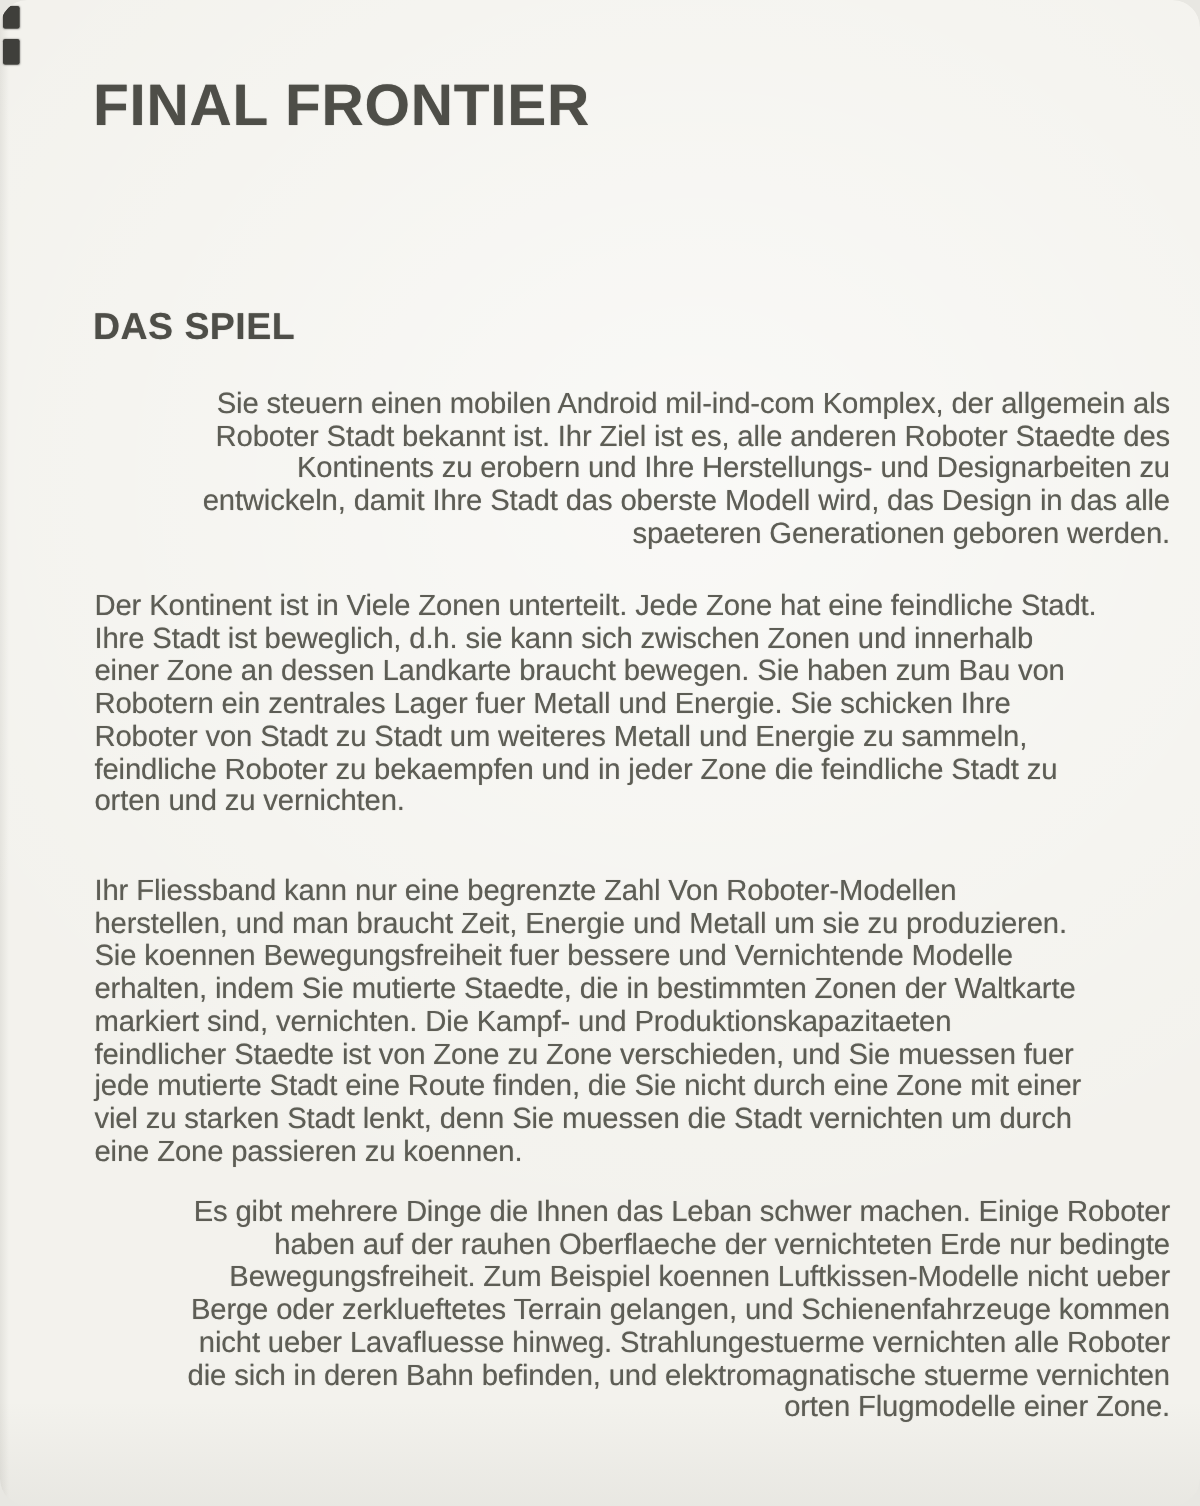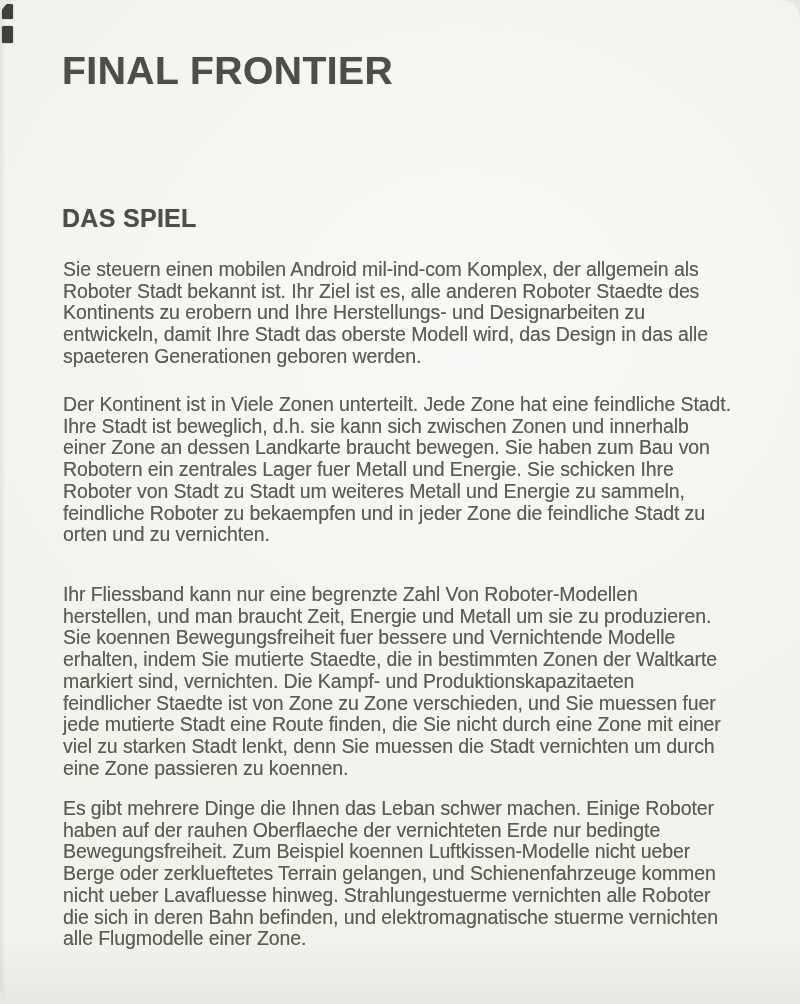--- a/index.html
+++ b/index.html
@@ -63,24 +63,24 @@
     position: absolute;
     left: 63px;
     right: 20px;
     font-size: 19.5px;
     line-height: 21.7px;
     letter-spacing: -0.1px;
     color: var(--ink-body);
     text-shadow: 0 0 0.55px rgba(93,93,85,0.6);
   }
   .para .line { white-space: nowrap; }
-  .p1 { top: 259px; }
+  .p1 { top: 259px; text-align: right; }
   .p2 { top: 394px; }
   .p3 { top: 572px; margin-top: 12px; }
-  .p4 { top: 798px; }
+  .p4 { top: 798px; text-align: right; }
 </style>
 </head>
 <body>
 
 <div class="page">
   <div class="scan-mark m1"></div>
   <div class="scan-mark m2"></div>
 
   <h1 class="title">FINAL FRONTIER</h1>
 
@@ -116,15 +116,15 @@
       <div class="line">eine Zone passieren zu koennen.</div>
     </div>
 
   <div class="para p4">
       <div class="line">Es gibt mehrere Dinge die Ihnen das Leban schwer machen. Einige Roboter</div>
       <div class="line">haben auf der rauhen Oberflaeche der vernichteten Erde nur bedingte</div>
       <div class="line">Bewegungsfreiheit. Zum Beispiel koennen Luftkissen-Modelle nicht ueber</div>
       <div class="line">Berge oder zerklueftetes Terrain gelangen, und Schienenfahrzeuge kommen</div>
       <div class="line">nicht ueber Lavafluesse hinweg. Strahlungestuerme vernichten alle Roboter</div>
       <div class="line">die sich in deren Bahn befinden, und elektromagnatische stuerme vernichten</div>
-      <div class="line">alle Flugmodelle einer Zone.</div>
+      <div class="line">orten Flugmodelle einer Zone.</div>
     </div>
 </div>
 
 </body></html>

